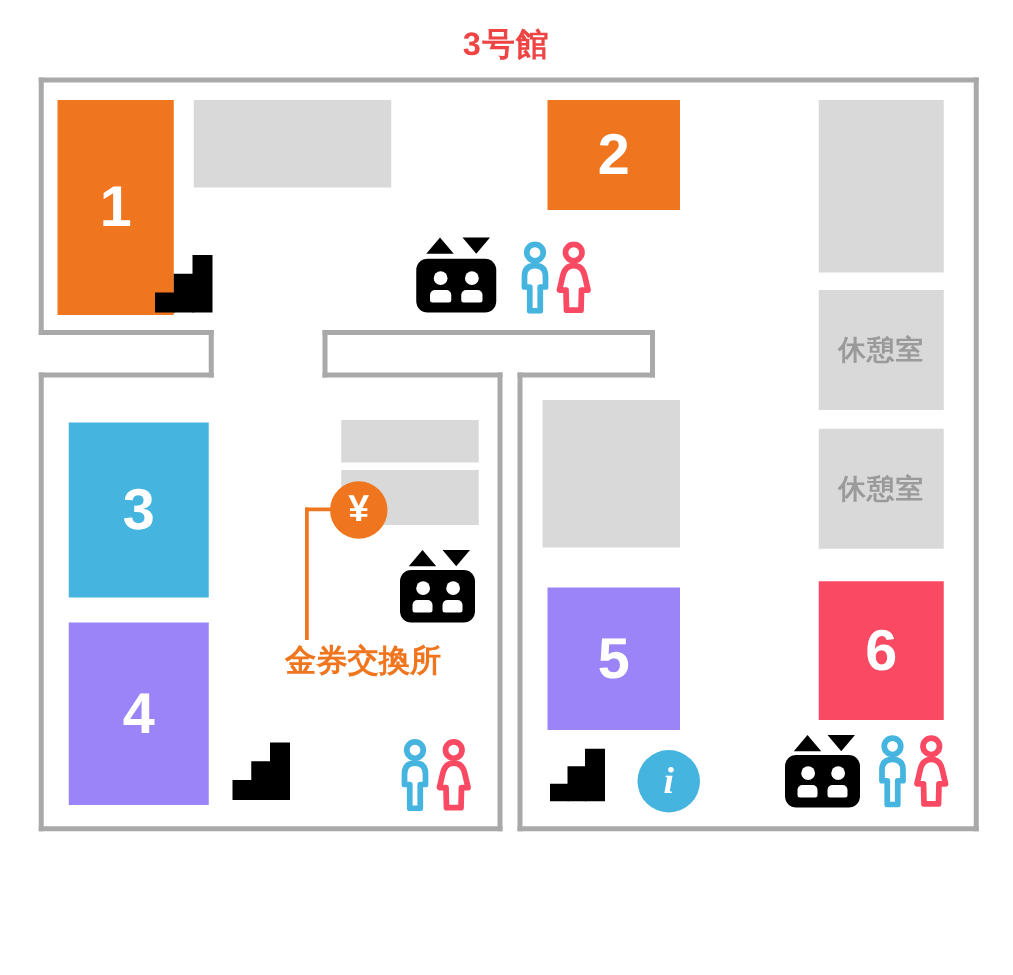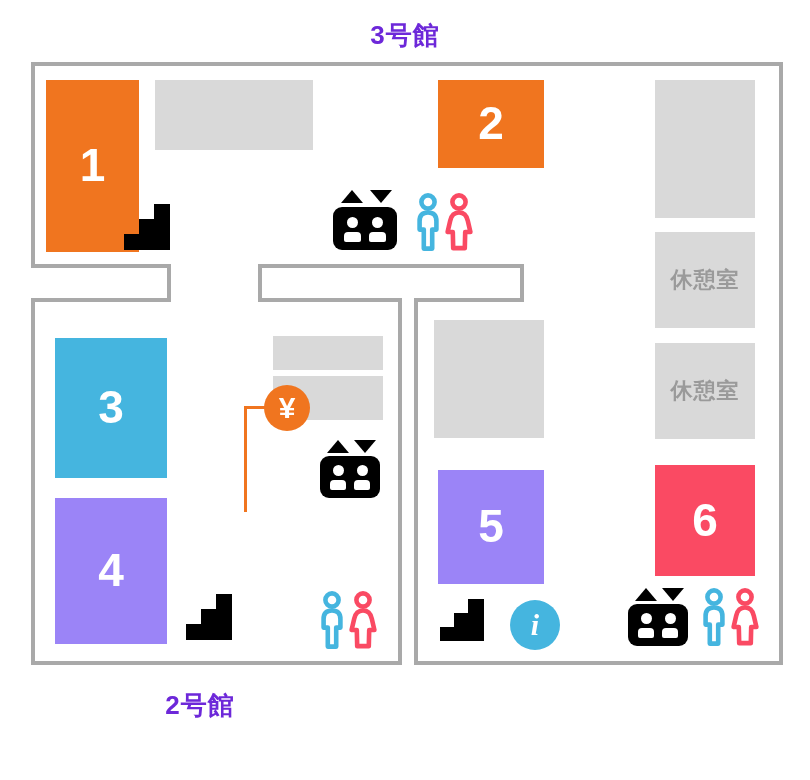--- a/index.html
+++ b/index.html
@@ -7,21 +7,21 @@
     width:810px;height:780px;
     background:#ffffff;
     font-family:"Liberation Sans","DejaVu Sans",sans-serif;
     overflow:hidden;
   }
   #map{position:relative;width:810px;height:780px;}
 
   
   .bldg-label{
     position:absolute;
-    color:#6d28d9;
+    color:#ef4444;
     font-weight:bold;
     font-size:26px;
     letter-spacing:1px;
     white-space:nowrap;
     text-align:center;
   }
 
   
   .wall{position:absolute;background:#a9a9a9;}
 
@@ -103,21 +103,20 @@
     white-space:nowrap;
     letter-spacing:0px;
   }
 </style>
 </head>
 <body>
 
 <div id="map">
 
   <div class="bldg-label" style="left:300px;top:18px;width:210px;">3号館</div>
-  <div class="bldg-label" style="left:105px;top:688px;width:190px;">2号館</div>
 
   <div class="wall" style="left:31px;top:62px;width:752px;height:4px;"></div>
   <div class="wall" style="left:31px;top:62px;width:4px;height:206px;"></div>
   <div class="wall" style="left:31px;top:264px;width:140px;height:4px;"></div>
   <div class="wall" style="left:167px;top:264px;width:4px;height:38px;"></div>
   <div class="wall" style="left:258px;top:264px;width:266px;height:4px;"></div>
   <div class="wall" style="left:258px;top:264px;width:4px;height:38px;"></div>
   <div class="wall" style="left:520px;top:264px;width:4px;height:38px;"></div>
 
   <div class="wall" style="left:779px;top:62px;width:4px;height:603px;"></div>
@@ -275,14 +274,15 @@
     <span>i</span>
   </div>
 
   <div class="callout-line" style="left:244px;top:406px;width:44px;height:3px;"></div>
   <div class="callout-line" style="left:244px;top:406px;width:3px;height:106px;"></div>
 
   <div class="yen-circle" style="left:264px;top:385px;width:46px;height:46px;">
     <span>¥</span>
   </div>
 
+  <div class="callout-label" style="left:228px;top:512px;">金券交換所</div>
 
 </div>
 
 </body></html>

